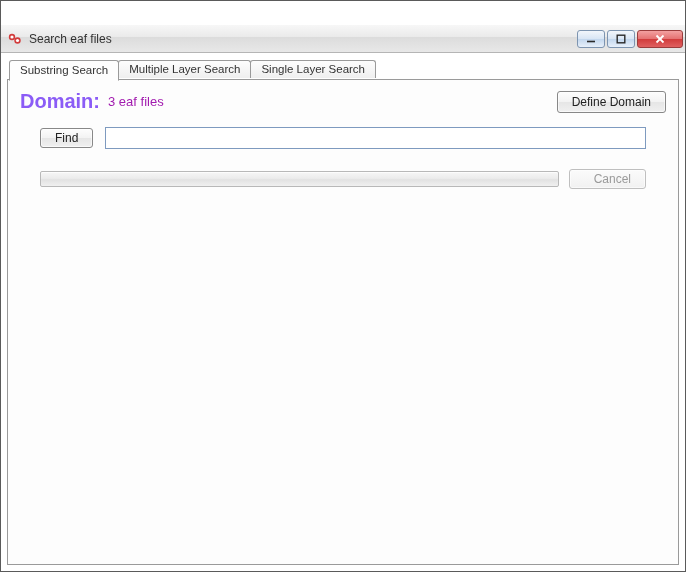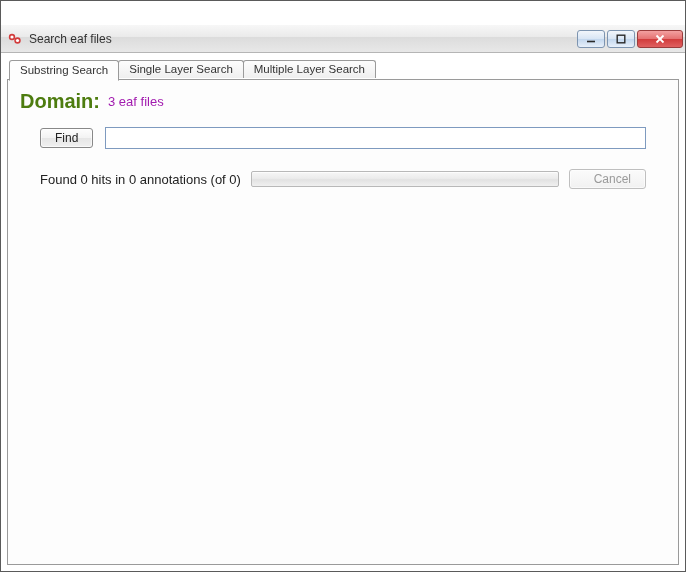--- a/index.html
+++ b/index.html
@@ -100,21 +100,21 @@
   
   .domain-row {
     display:flex;
     align-items:center;
     gap:8px;
     margin-bottom:14px;
   }
   .domain-label {
     font-size:20px;
     font-weight:bold;
-    color:#4d7c0f;
+    color:#8b5cf6;
   }
   .domain-value { font-size:13px; color:#a21caf; }
   .spacer { flex:1; }
   .btn {
     border:1px solid #888;
     border-radius:3px;
     background: linear-gradient(to bottom,#fdfdfd 0%, #f3f3f3 48%, #e6e6e6 52%, #f0f0f0 100%);
     padding: 3px 14px;
     font-size:12px;
     color:#222;
@@ -197,41 +197,41 @@
     </div>
   </div>
 
   <div class="client">
     <div class="tabs-wrap" style="display:flex;flex-direction:column;flex:1;">
       <div class="tab-strip">
         <div class="tab active">
           <span>Substring Search</span>
         </div>
         <div class="tab">
+          <span>Multiple Layer Search</span>
+        </div>
+        <div class="tab">
           <span>Single Layer Search</span>
-        </div>
-        <div class="tab">
-          <span>Multiple Layer Search</span>
         </div>
       </div>
 
       <div class="tab-panel">
 
         <div class="domain-row">
           <span class="domain-label">Domain:</span>
           <span class="domain-value">3 eaf files</span>
           <span class="spacer"></span>
+          <button class="btn">Define Domain</button>
         </div>
 
         <div class="find-row">
           <button class="btn small">Find</button>
           <input class="search-input" type="text" value="" style="">
         </div>
 
         <div class="results-row">
-          <span class="results-text">Found 0 hits in 0 annotations (of 0)</span>
           <div class="progress"></div>
           <button class="btn small disabled" disabled="">Cancel</button>
         </div>
       </div>
     </div>
   </div>
 </div>
 
 </body></html>

